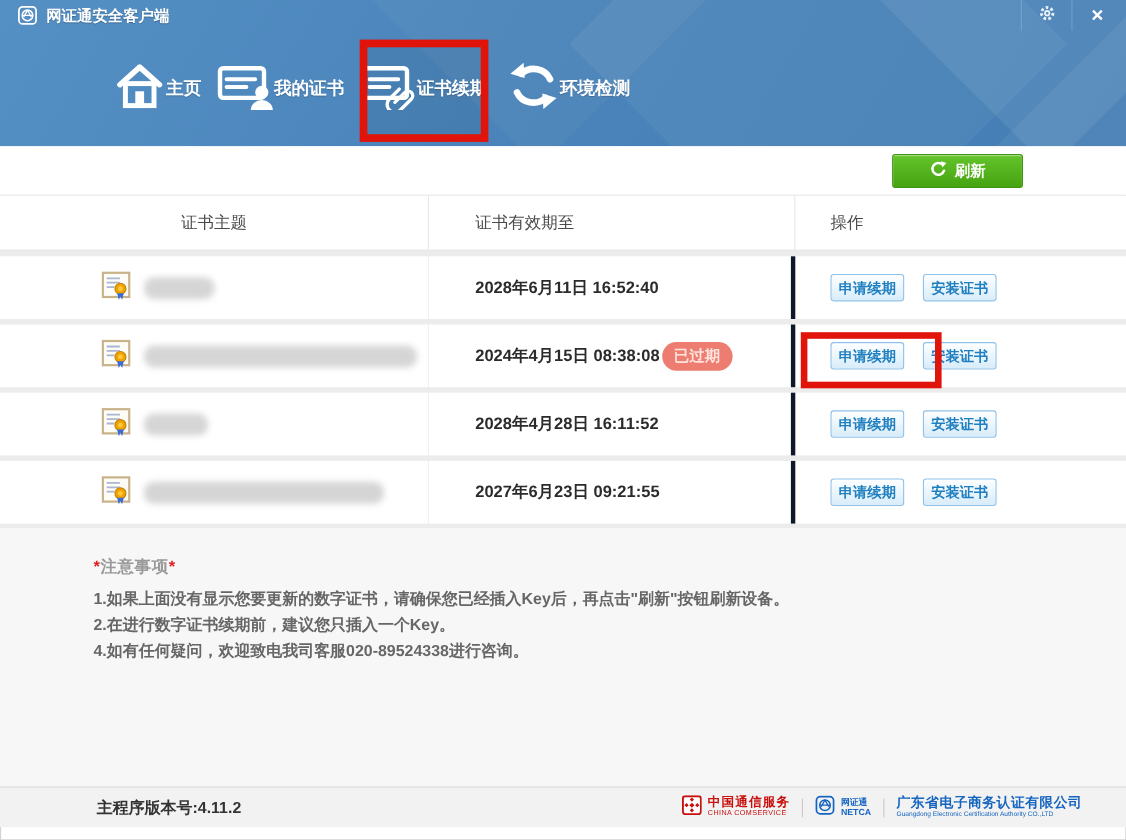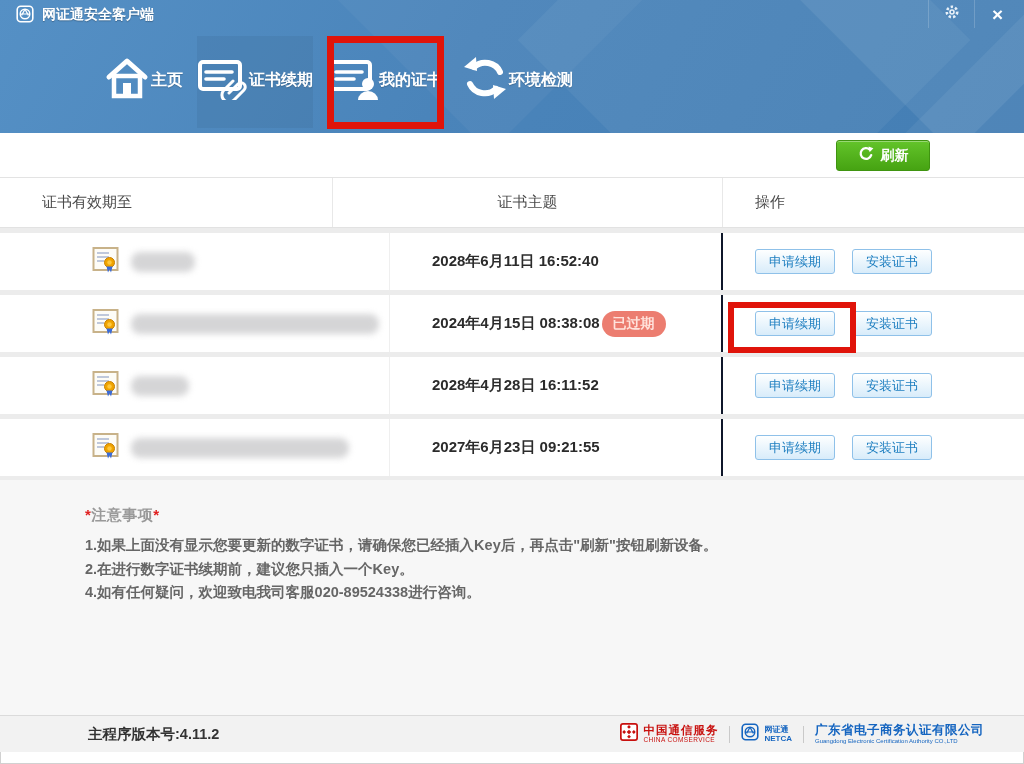--- a/index.html
+++ b/index.html
@@ -29,43 +29,43 @@
   .nav-label { color:#fff; font-size:16px; font-weight:bold; margin-top:4px; text-shadow:0 1px 1px rgba(0,0,0,.2); }
   .nav-tab.active { background:rgba(0,0,0,.05); }
 
   
   .anno { position:absolute; border:7px solid #e0140a; z-index:9; pointer-events:none; }
   .anno-tab { left:327px; top:36px; width:117px; height:93px; }
   .anno-btn { left:728px; top:302px; width:128px; height:51px; border-width:6px; }
 
   
   .toolbar { position:absolute; top:133px; left:0; right:0; height:45px; background:#fff; border-bottom:1px solid #e3e3e3; }
-  .refresh-btn { position:absolute; right:94px; top:7px; width:94px; height:31px; display:flex; align-items:center; justify-content:center; gap:7px;
+  .refresh-btn { position:absolute; right:94px; top:7px; width:119px; height:31px; display:flex; align-items:center; justify-content:center; gap:7px;
     background:linear-gradient(#63c42a,#46a312); border:1px solid #3f9410; border-radius:3px; color:#fff; font-size:14px; font-weight:bold; cursor:pointer;
     box-shadow:inset 0 1px 0 rgba(255,255,255,.35); }
 
   
   .table { position:absolute; top:178px; left:0; right:0; background:#ececec; }
   .thead { height:50px; display:flex; background:#fff; border-bottom:1px solid #e2e2e2; }
   .c1 { width:390px; } .c2 { width:333px; } .c3 { flex:1; }
   .th { display:flex; align-items:center; font-size:15px; color:#4a4a4a; }
   .th.c1 { justify-content:center; border-right:1px solid #e8e8e8; }
   .th.c2 { padding-left:42px; border-right:1px solid #e8e8e8; }
   .th.c3 { padding-left:32px; }
   .tbody { padding-top:5px; }
   .trow { height:57px; display:flex; background:#fff; margin-bottom:5px; }
   .td { display:flex; align-items:center; height:100%; }
   .td.c1 { padding-left:92px; border-right:1px solid #efefef; }
-  .td.c2 { padding-left:42px; border-right:2px solid #0f172a; font-size:15px; font-weight:bold; color:#2b2b2b; }
+  .td.c2 { padding-left:42px; border-right:4px solid #0f172a; font-size:15px; font-weight:bold; color:#2b2b2b; }
   .td.c3 { padding-left:32px; gap:17px; }
   .redact { height:20px; margin-left:12px; background:#c4c4c6; border-radius:9px; filter:blur(3px); opacity:.7; }
   .rw0 { width:64px; } .rw1 { width:248px; } .rw2 { width:58px; } .rw3 { width:218px; }
   .badge { display:inline-block; margin-left:2px; padding:4px 11px; background:#ec7d70; color:#ffe3dc; border-radius:13px; font-size:14px; font-weight:bold; }
-  .action-btn { width:80px; height:25px; display:flex; align-items:center; justify-content:center;
-    border:1px solid #8fc1e9; border-radius:3px; background:linear-gradient(#feffff,#d8ecfa); color:#1f7fc0; font-size:13px; cursor:pointer; }
+  .action-btn { width:67px; height:25px; display:flex; align-items:center; justify-content:center;
+    border:1px solid #8fc1e9; border-radius:3px; background:linear-gradient(#feffff,#d8ecfa); color:#1f7fc0; font-size:13px; cursor:pointer;font-weight:bold; }
 
   
   .notes { position:absolute; top:480px; left:0; right:0; bottom:37px; background:#f7f7f7; padding:26px 40px 0 85px; }
   .note-head { margin-bottom:9px; font-size:15px; font-weight:bold; letter-spacing:.5px; }
   .note-star { color:#e02020; } .note-title { color:#999; }
   .note-item { font-size:14.5px; font-weight:bold; color:#666; line-height:23.5px; }
 
   
   .footer { position:absolute; bottom:12px; left:0; right:0; height:37px; background:#f2f2f2; border-top:1px solid #dbdbdb; display:flex; align-items:center; }
   .version { margin-left:88px; font-size:14.5px; font-weight:bold; color:#333; }
@@ -117,40 +117,40 @@
       <div class="nav-tab">
         <span class="nicon">
           <svg width="48" height="44" viewBox="0 0 48 44">
             <path d="M6 21 L24 5 L42 21" fill="none" stroke="#fff" stroke-width="5" stroke-linejoin="round" stroke-linecap="round"></path>
             <rect x="11" y="20" width="26" height="20" fill="none" stroke="#fff" stroke-width="4.5"></rect>
             <rect x="20" y="27" width="8" height="13" fill="#fff"></rect>
           </svg>
         </span>
         <span class="nav-label">主页</span>
       </div>
-      <div class="nav-tab active">
-        <span class="nicon">
-          <svg width="52" height="44" viewBox="0 0 52 44">
-            <rect x="3" y="6" width="40" height="27" rx="3" fill="none" stroke="#fff" stroke-width="4"></rect>
-            <path d="M9 16 h26 M9 23 h18" stroke="#fff" stroke-width="3.6" stroke-linecap="round"></path>
-            <path d="M32 37 l9 -9 a4.2 4.2 0 0 1 6 6 l-10 10 a7 7 0 0 1 -10 -10 l9 -9" fill="none" stroke="#fff" stroke-width="3" stroke-linecap="round"></path>
-          </svg>
-        </span>
-        <span class="nav-label">证书续期</span>
-      </div>
       <div class="nav-tab">
         <span class="nicon">
           <svg width="52" height="44" viewBox="0 0 52 44">
             <rect x="3" y="6" width="40" height="27" rx="3" fill="none" stroke="#fff" stroke-width="4"></rect>
             <path d="M9 16 h26 M9 23 h18" stroke="#fff" stroke-width="3.6" stroke-linecap="round"></path>
             <circle cx="41" cy="28" r="6" fill="#fff"></circle>
             <path d="M31 44 a10 9 0 0 1 20 0 z" fill="#fff"></path>
           </svg>
         </span>
         <span class="nav-label">我的证书</span>
+      </div>
+      <div class="nav-tab active">
+        <span class="nicon">
+          <svg width="52" height="44" viewBox="0 0 52 44">
+            <rect x="3" y="6" width="40" height="27" rx="3" fill="none" stroke="#fff" stroke-width="4"></rect>
+            <path d="M9 16 h26 M9 23 h18" stroke="#fff" stroke-width="3.6" stroke-linecap="round"></path>
+            <path d="M32 37 l9 -9 a4.2 4.2 0 0 1 6 6 l-10 10 a7 7 0 0 1 -10 -10 l9 -9" fill="none" stroke="#fff" stroke-width="3" stroke-linecap="round"></path>
+          </svg>
+        </span>
+        <span class="nav-label">证书续期</span>
       </div>
       <div class="nav-tab">
         <span class="nicon">
           <svg width="48" height="44" viewBox="0 0 48 44">
             <path d="M39 16 a16 15 0 0 0 -26 -5" fill="none" stroke="#fff" stroke-width="6" stroke-linecap="round"></path>
             <polygon points="15,1 16,15 3,11" fill="#fff"></polygon>
             <path d="M9 28 a16 15 0 0 0 26 5" fill="none" stroke="#fff" stroke-width="6" stroke-linecap="round"></path>
             <polygon points="33,43 32,29 45,33" fill="#fff"></polygon>
           </svg>
         </span>
@@ -166,22 +166,22 @@
           <path d="M13.2 9.2 a5.4 5.4 0 1 1 -1.4 -5.6" fill="none" stroke="#fff" stroke-width="2.3" stroke-linecap="round"></path>
           <polygon points="10.6,0.6 15.4,2.2 11.6,6.2" fill="#fff"></polygon>
         </svg>
       </span>
       <span>刷新</span>
     </div>
   </div>
 
   <div class="table">
     <div class="thead">
+      <div class="th c1">证书主题</div>
       <div class="th c2">证书有效期至</div>
-      <div class="th c1">证书主题</div>
       <div class="th c3">操作</div>
     </div>
     <div class="tbody">
 
       <div class="trow">
         <div class="td c1">
           <span>
             <svg width="27" height="27" viewBox="0 0 27 27">
               <rect x="1.5" y="2" width="24" height="22" fill="#fdfcf7" stroke="#c8b289" stroke-width="2"></rect>
               <path d="M5 7 h12 M5 11 h12 M5 15 h7" stroke="#aab6d2" stroke-width="1.6"></path>

